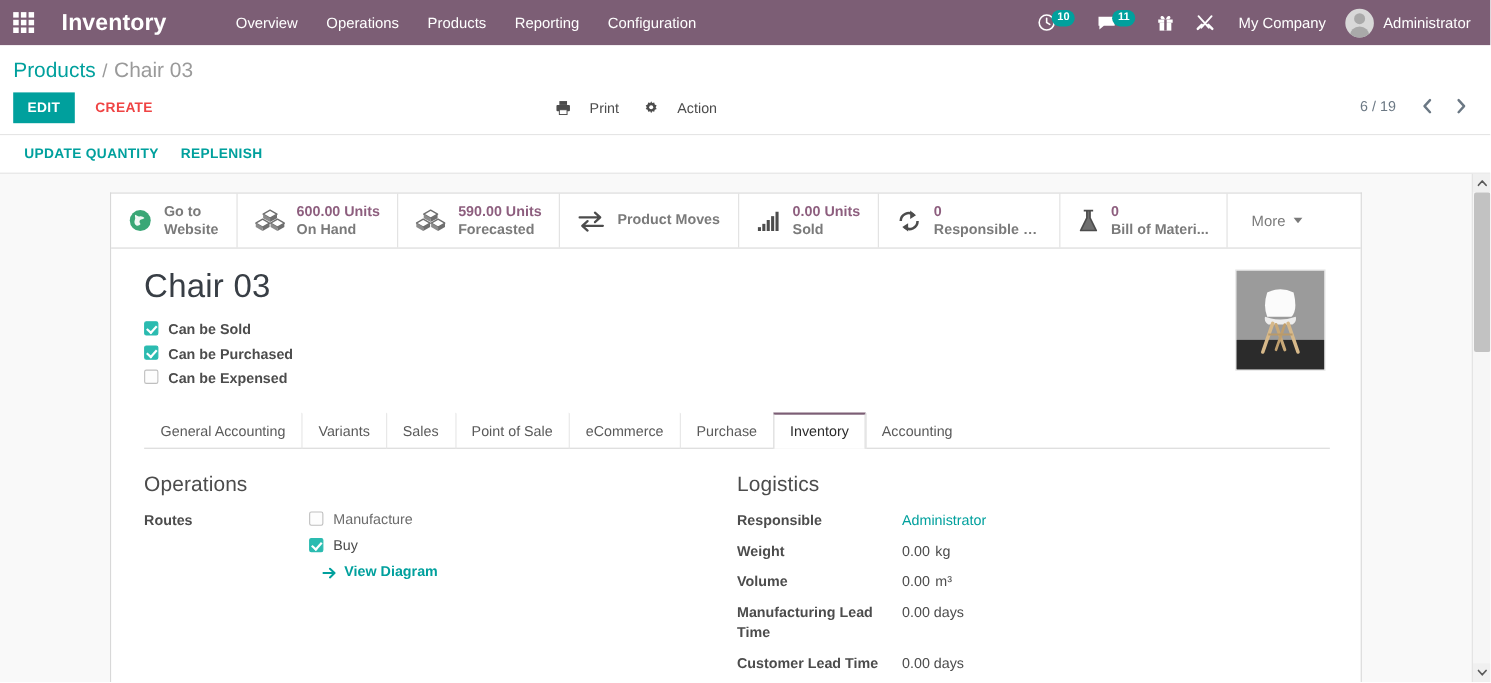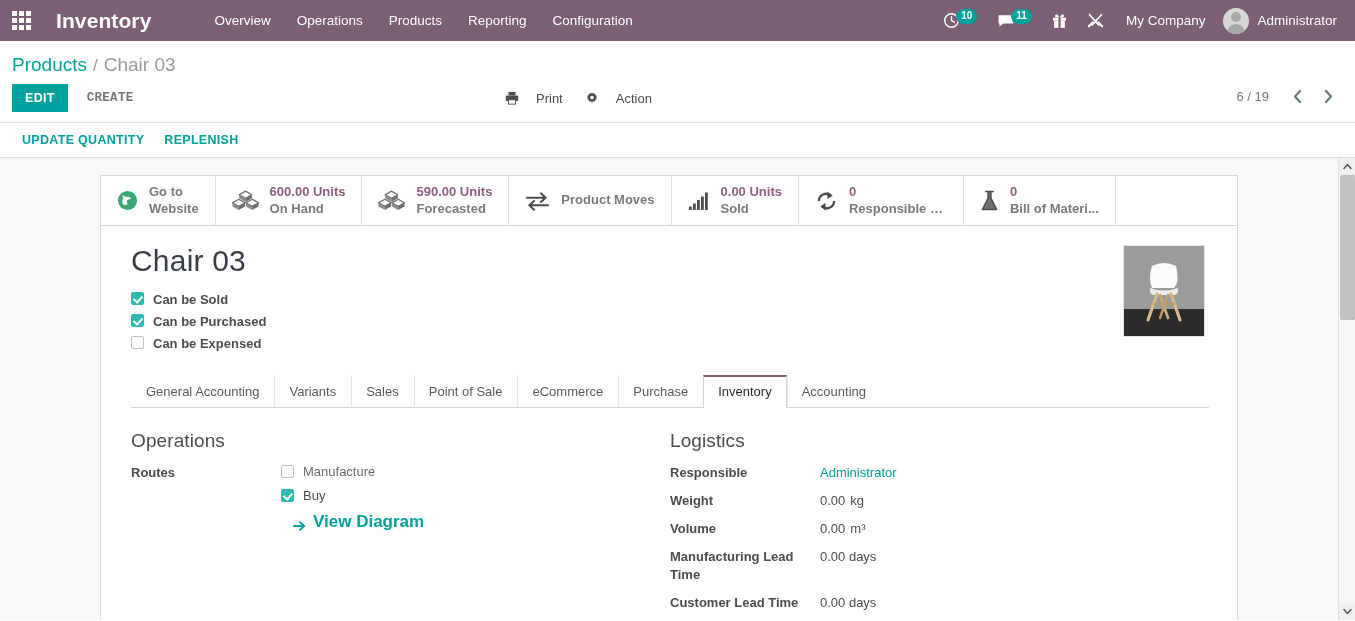--- a/index.html
+++ b/index.html
@@ -141,29 +141,29 @@
     border: none;
     font-size: 12.5px;
     font-weight: bold;
     letter-spacing: .3px;
     padding: 7px 13px;
     cursor: pointer;
     font-family: inherit;
   }
   .btn-create {
     background: transparent;
-    color: #737373;
+    color: #ef4444;
     border: none;
     font-size: 12.5px;
     font-weight: bold;
     letter-spacing: .3px;
     padding: 7px 13px;
     margin-left: 6px;
     cursor: pointer;
-    font-family: Liberation Mono, monospace;
+    font-family: Liberation Sans, sans-serif;
   }
   .cp-center {
     position: absolute;
     left: 505px;
     display: flex;
     align-items: center;
     gap: 22px;
   }
   .cp-action {
     display: flex; align-items: center; gap: 17px;
@@ -322,21 +322,21 @@
     line-height: 1.45; padding-right: 8px;
   }
   .fld-val { font-size: 13px; color: #4c4c4c; line-height: 1.45; }
   .fld-val.link { color: #00a09d; cursor: pointer; }
   .unit { color: #4c4c4c; margin-left: 5px; }
   .route-row { display: flex; align-items: center; gap: 9px; margin-bottom: 9px; }
   .route-lbl { font-size: 13px; color: #4c4c4c; }
   .route-lbl.muted { color: #6b6b6b; }
   .diagram-link {
     display: flex; align-items: flex-end; gap: 7px;
-    color: #00a09d; font-size: 17px; font-weight: bold;
+    color: #00a09d; font-size: 13px; font-weight: bold;
     cursor: pointer; margin-left: 12px; margin-top: 4px;
   }
 
   
   .scrollbar {
     width: 17px;
     background: #f6f6f6;
     border-left: 1px solid #e2e2e2;
     display: flex;
     flex-direction: column;
@@ -580,20 +580,24 @@
             <svg width="19" height="22" viewBox="0 0 20 23">
               <path d="M5.5 1.5 H14.5 M8.5 1.5 V8.5 L2.5 20.5 H17.5 L11.5 8.5 V1.5" fill="#6f6f6f" stroke="#4c4c4c" stroke-width="1.6" stroke-linejoin="round"></path>
             </svg>
           </span>
           <span class="smart-text">
             <span class="smart-val">0</span>
             <span class="smart-lbl clip" style="display:block">Bill of Materi...</span>
           </span>
         </div>
 
+        <div class="smart-btn more">
+          <span>More</span>
+          <span class="caret"></span>
+        </div>
       </div>
 
       <div class="sheet-body">
         <div class="product-img">
           <svg width="80" height="90" viewBox="0 0 80 90">
             <rect x="0" y="0" width="80" height="63" fill="#9b9b9b"></rect>
             <rect x="0" y="63" width="80" height="27" fill="#2b2b2b"></rect>
             <path d="M28 20 q12 -6 24 0 q4 16 -2 22 h-22 q-4 -10 0 -22 z" fill="#fbfbfb"></path>
             <path d="M26 42 q14 5 28 0 q1 5 -3 7 h-22 q-4 -2 -3 -7 z" fill="#ededed"></path>
             <path d="M33 48 L24 74" stroke="#d7b98a" stroke-width="3.2" stroke-linecap="round"></path>

